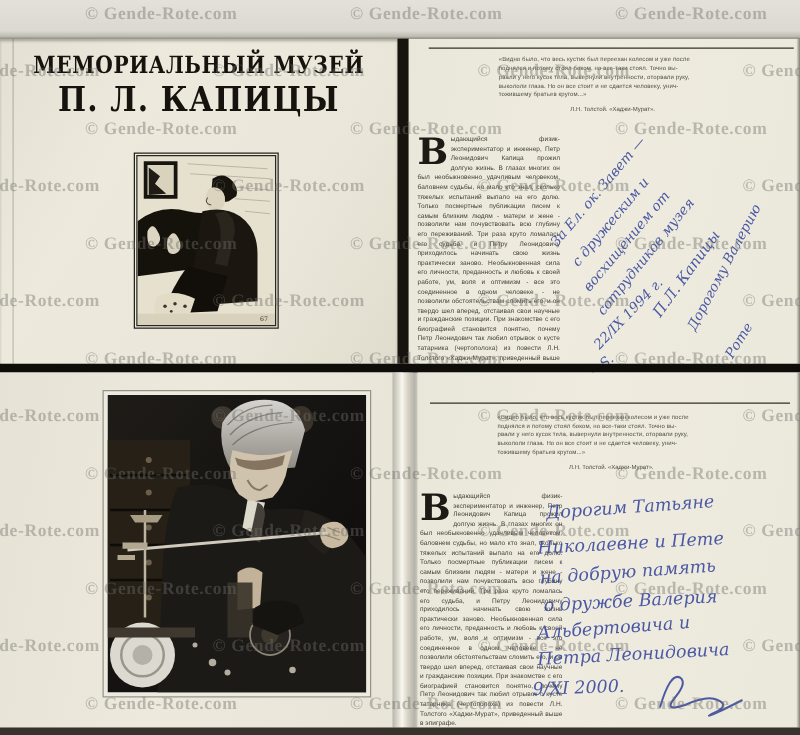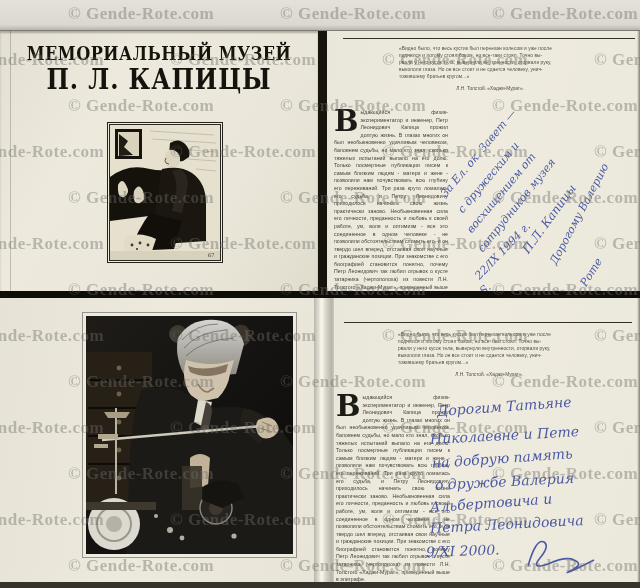--- a/index.html
+++ b/index.html
@@ -84,21 +84,21 @@
     border:1px solid #96948a;background:#edebdf;padding:3px;}
   .photo svg{display:block;width:207px;height:238px;}
   .fold{position:absolute;left:314px;top:298px;width:22px;height:284px;
     background:linear-gradient(90deg,rgba(40,36,28,.25) 0%,rgba(250,249,240,.95) 35%,
       rgba(215,211,198,1) 55%,rgba(70,64,52,.25) 80%,rgba(0,0,0,0) 100%);}
   .br-page{position:absolute;left:334px;top:298px;width:306px;height:284px;}
 
   
   #wm-layer{position:absolute;left:0;top:0;width:100%;height:100%;pointer-events:none;z-index:9;}
   .wm{position:absolute;font-family:"Liberation Serif",serif;font-weight:bold;
-    font-size:17px;letter-spacing:.5px;color:rgba(112,110,104,.42);white-space:nowrap;}
+    font-size:14px;letter-spacing:.5px;color:rgba(112,110,104,.42);white-space:nowrap;}
 </style>
 </head>
 <body>
 
 <div id="scan">
 
   <div class="top-band"></div>
 
   <div class="cover">
     <div class="cover-crease"></div>

